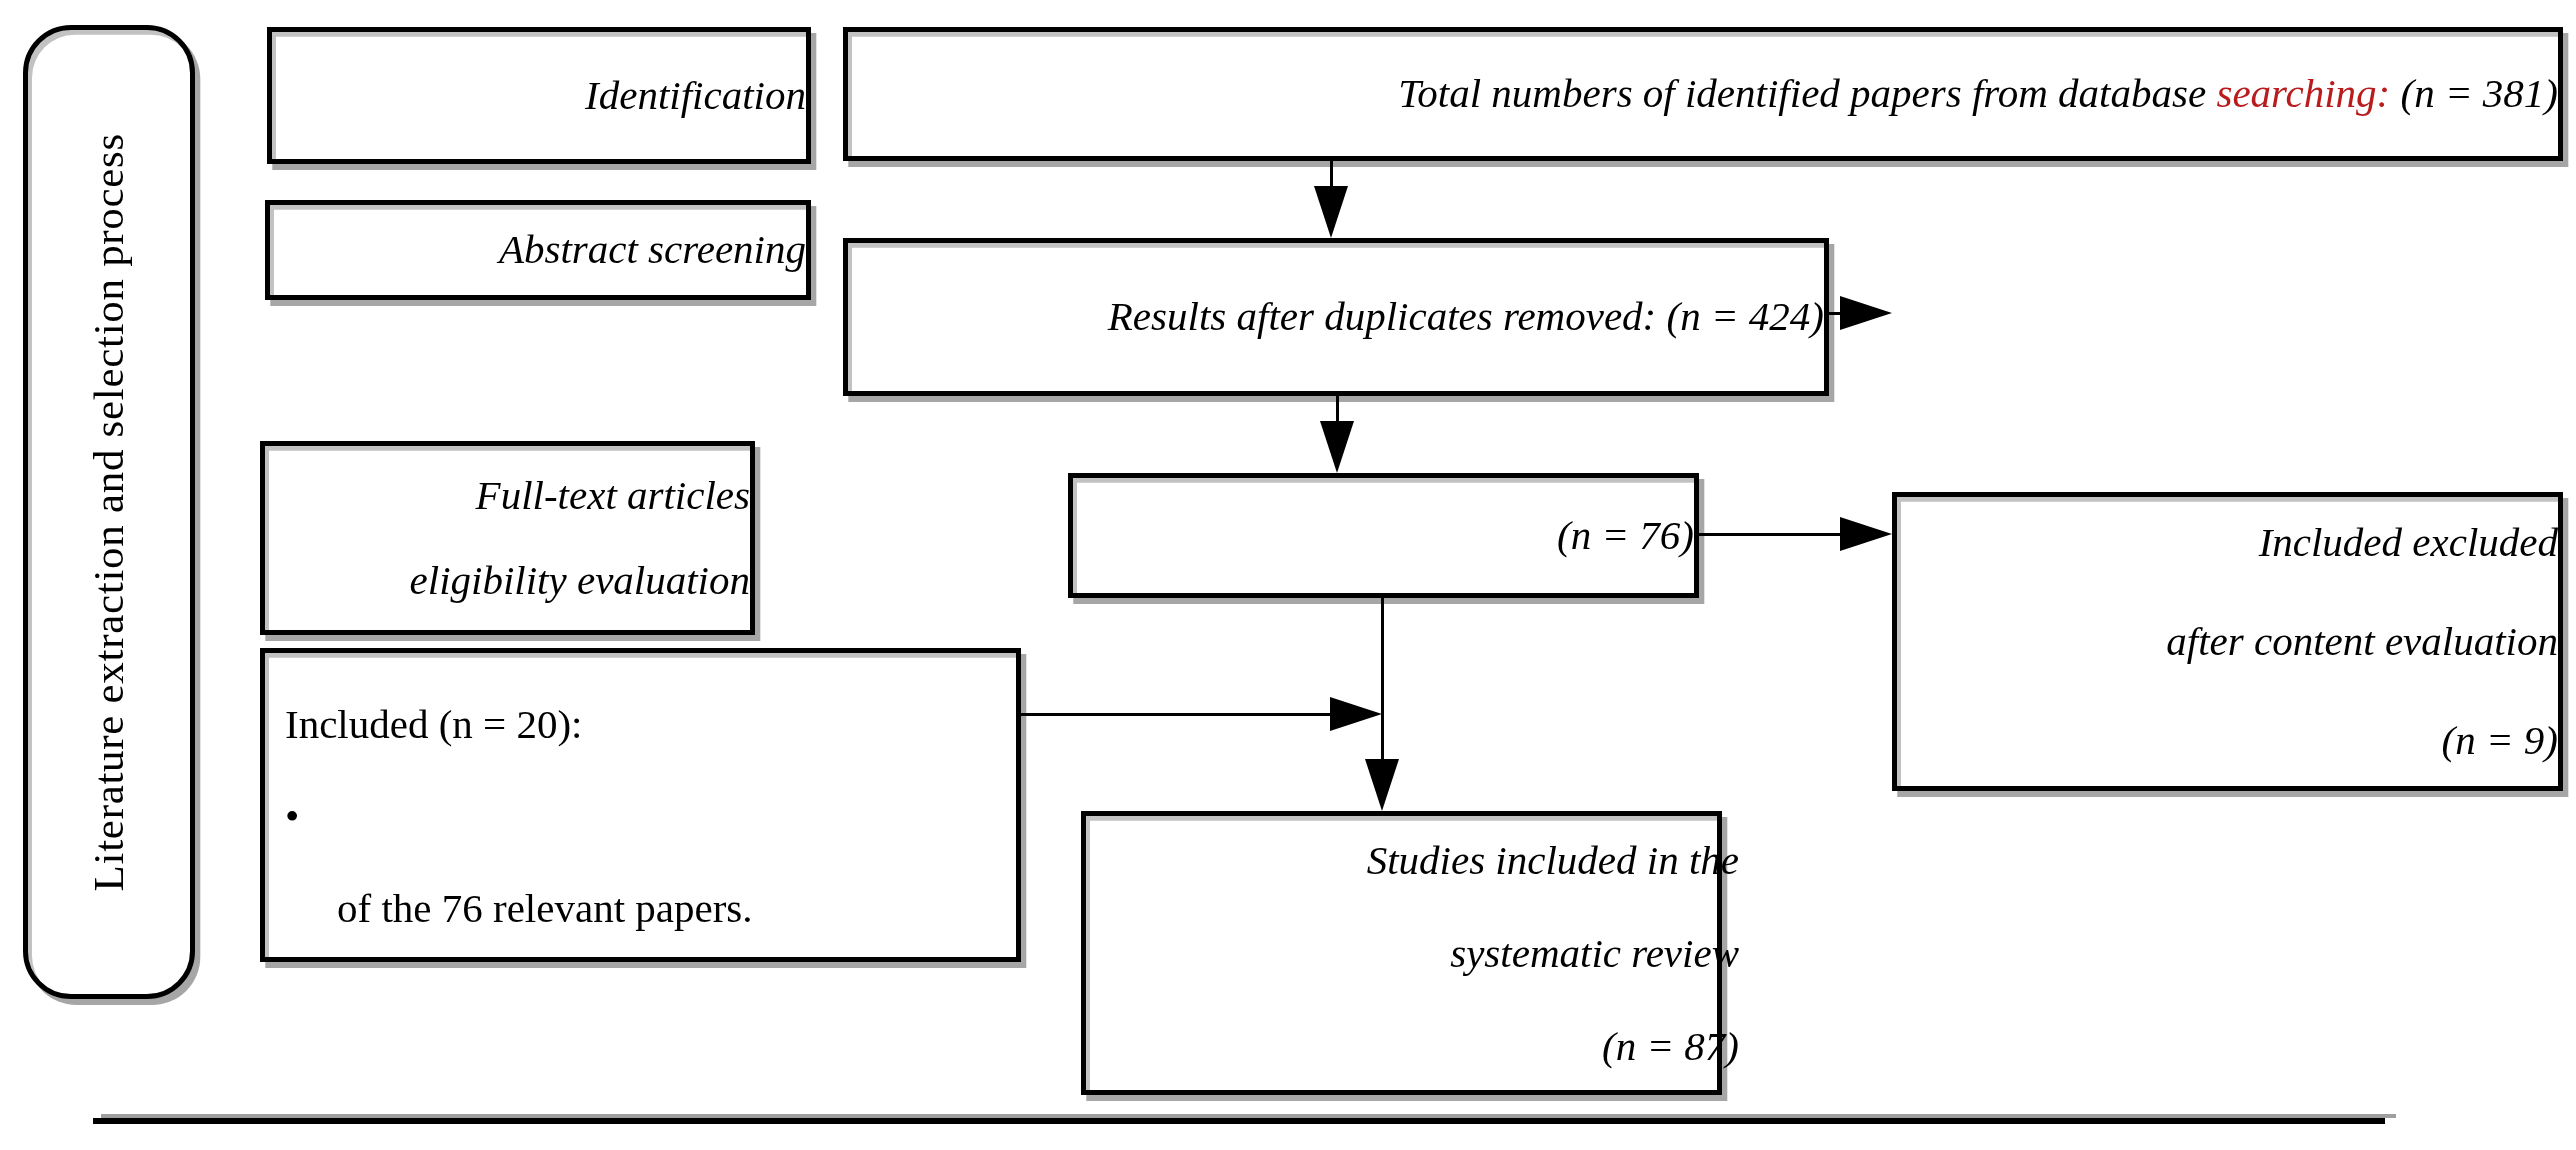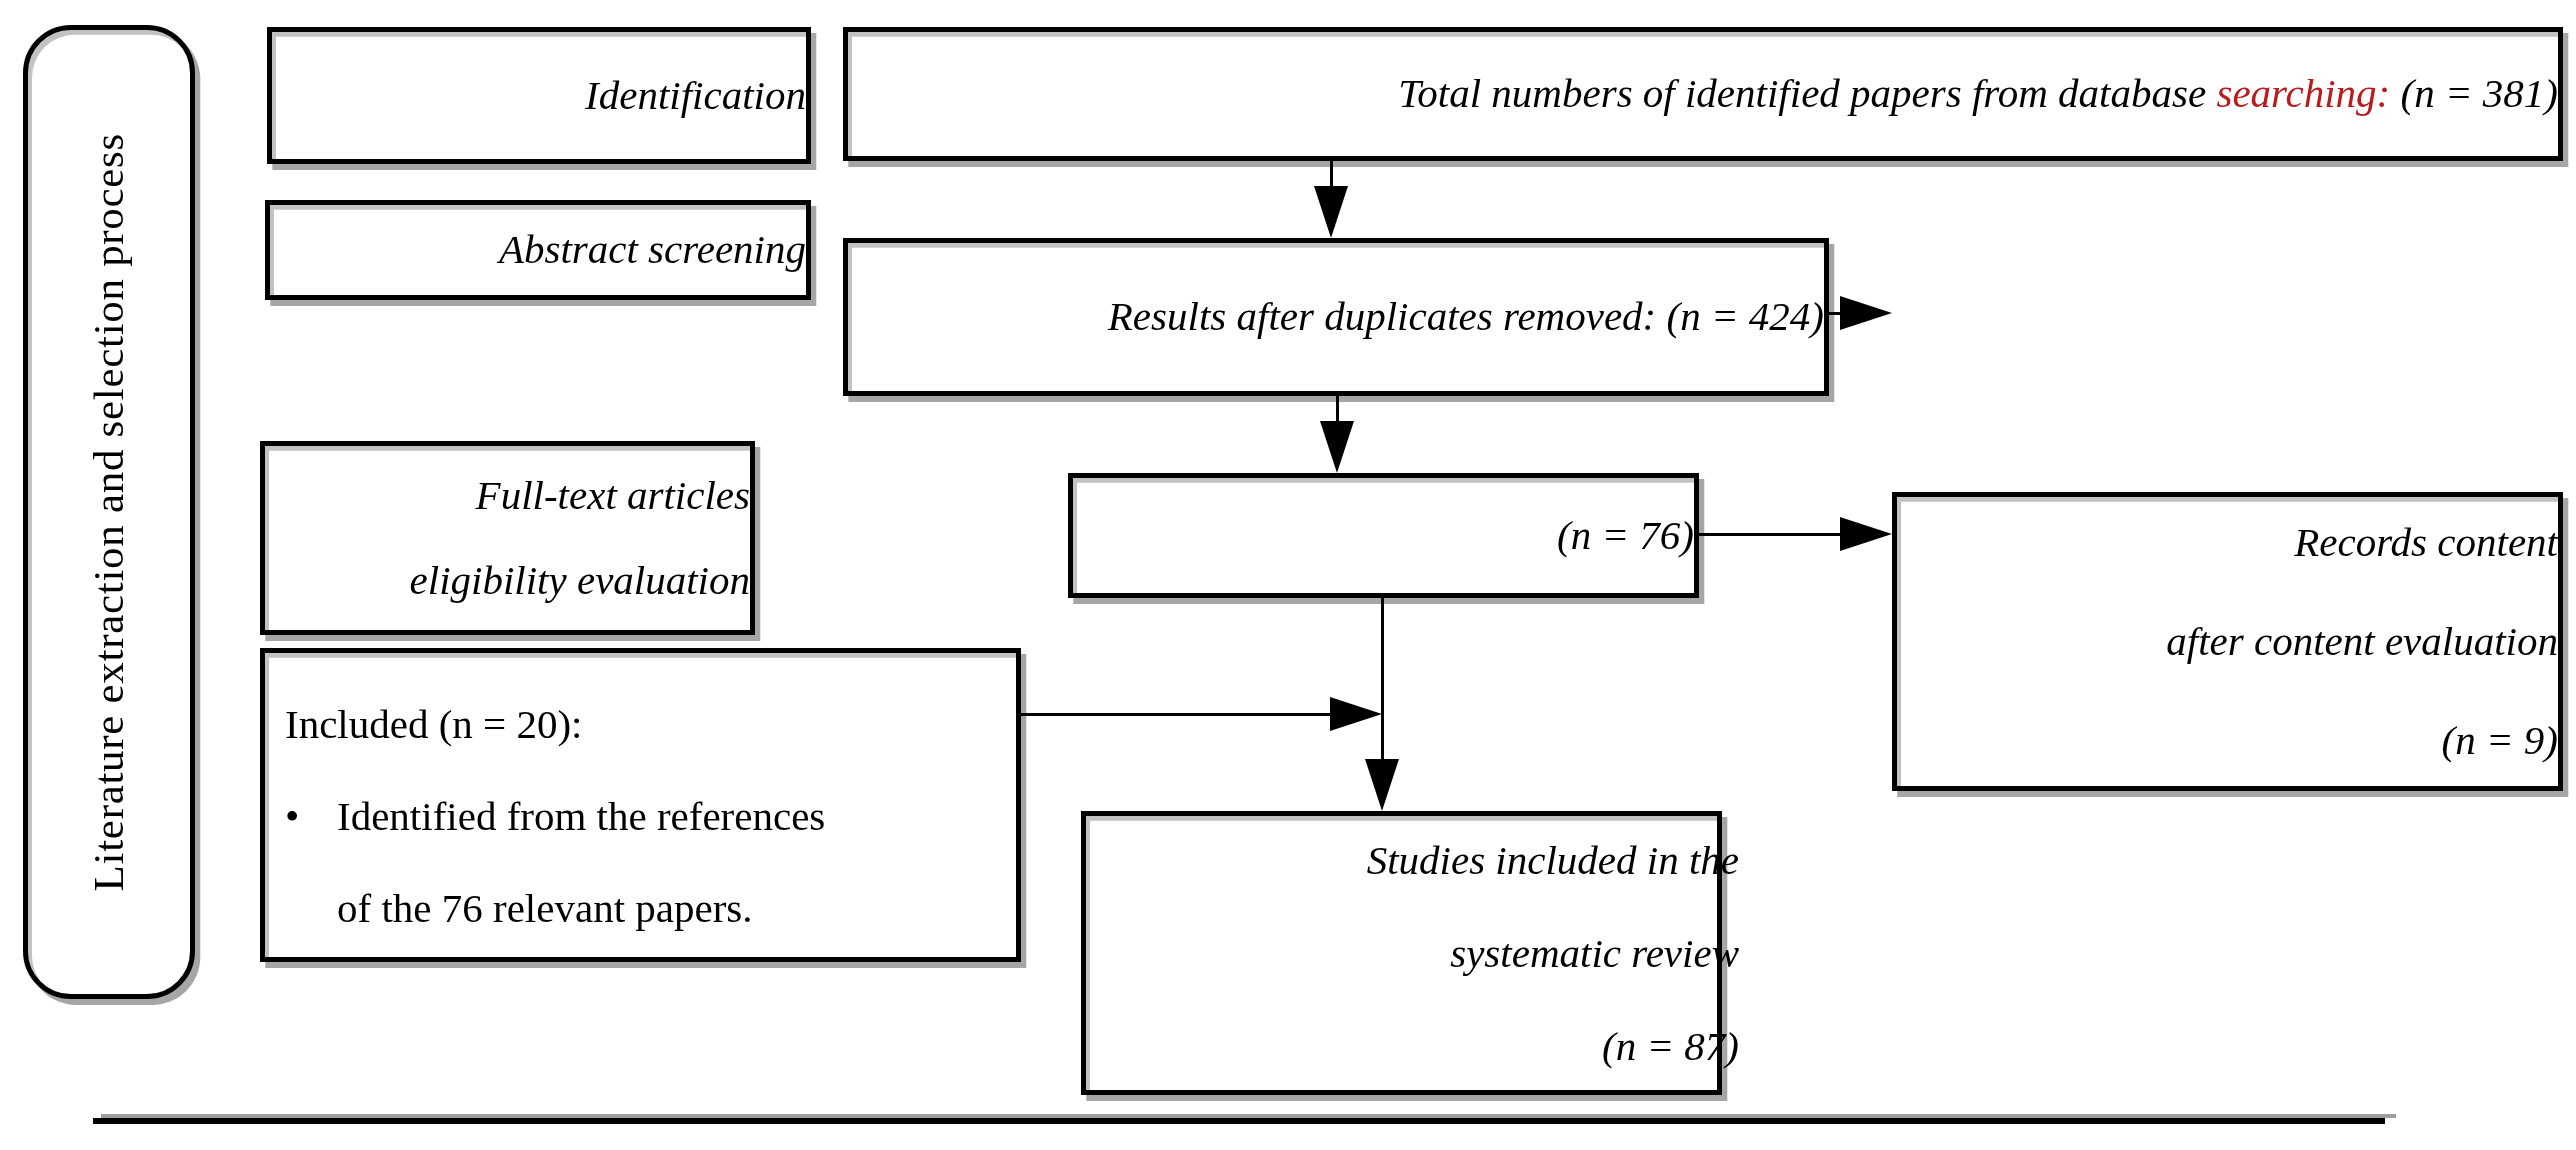--- a/index.html
+++ b/index.html
@@ -116,21 +116,20 @@
     <div class="line">Full-text articles</div>
     <div class="line">eligibility evaluation</div>
   </div>
 
   <div class="box included-box" style="left:260px; top:648px; width:761px; height:314px;">
     <div class="inc-row">
       <span>Included (n = 20):</span>
     </div>
     <div class="inc-row">
       <span class="inc-bullet">•</span>
-      <span>Identified from the references</span>
     </div>
     <div class="inc-row">
       <span class="inc-bullet"></span>
       <span>of the 76 relevant papers.</span>
     </div>
   </div>
 
   <div class="box" style="left:843px; top:27px; width:1720px; height:134px;">
     <span class="line"><span>Total numbers of identified papers from database </span><span class="soft">searching:</span><span> (n = 381)</span></span>
   </div>
@@ -144,21 +143,21 @@
   </div>
 
   <div class="box lh-final" style="left:1081px; top:811px; width:641px; height:284px;">
     <div class="line">Studies included in the</div>
     <div class="line">systematic review</div>
     <div class="line">(n = 87)</div>
   </div>
 
 
   <div class="box lh-excl" style="left:1892px; top:492px; width:671px; height:299px;">
-    <div class="line">Records content</div>
+    <div class="line">Included excluded</div>
     <div class="line">after content evaluation</div>
     <div class="line">(n = 9)</div>
   </div>
 
   <div class="vline" style="left:1330px; top:160px; width:2.7px; height:32px;"></div>
   <div class="head-down" style="left:1314px; top:186px;"></div>
 
   <div class="hline" style="left:1829px; top:312px; width:20px; height:2.7px;"></div>
   <div class="head-right" style="left:1840px; top:296px;"></div>
 

